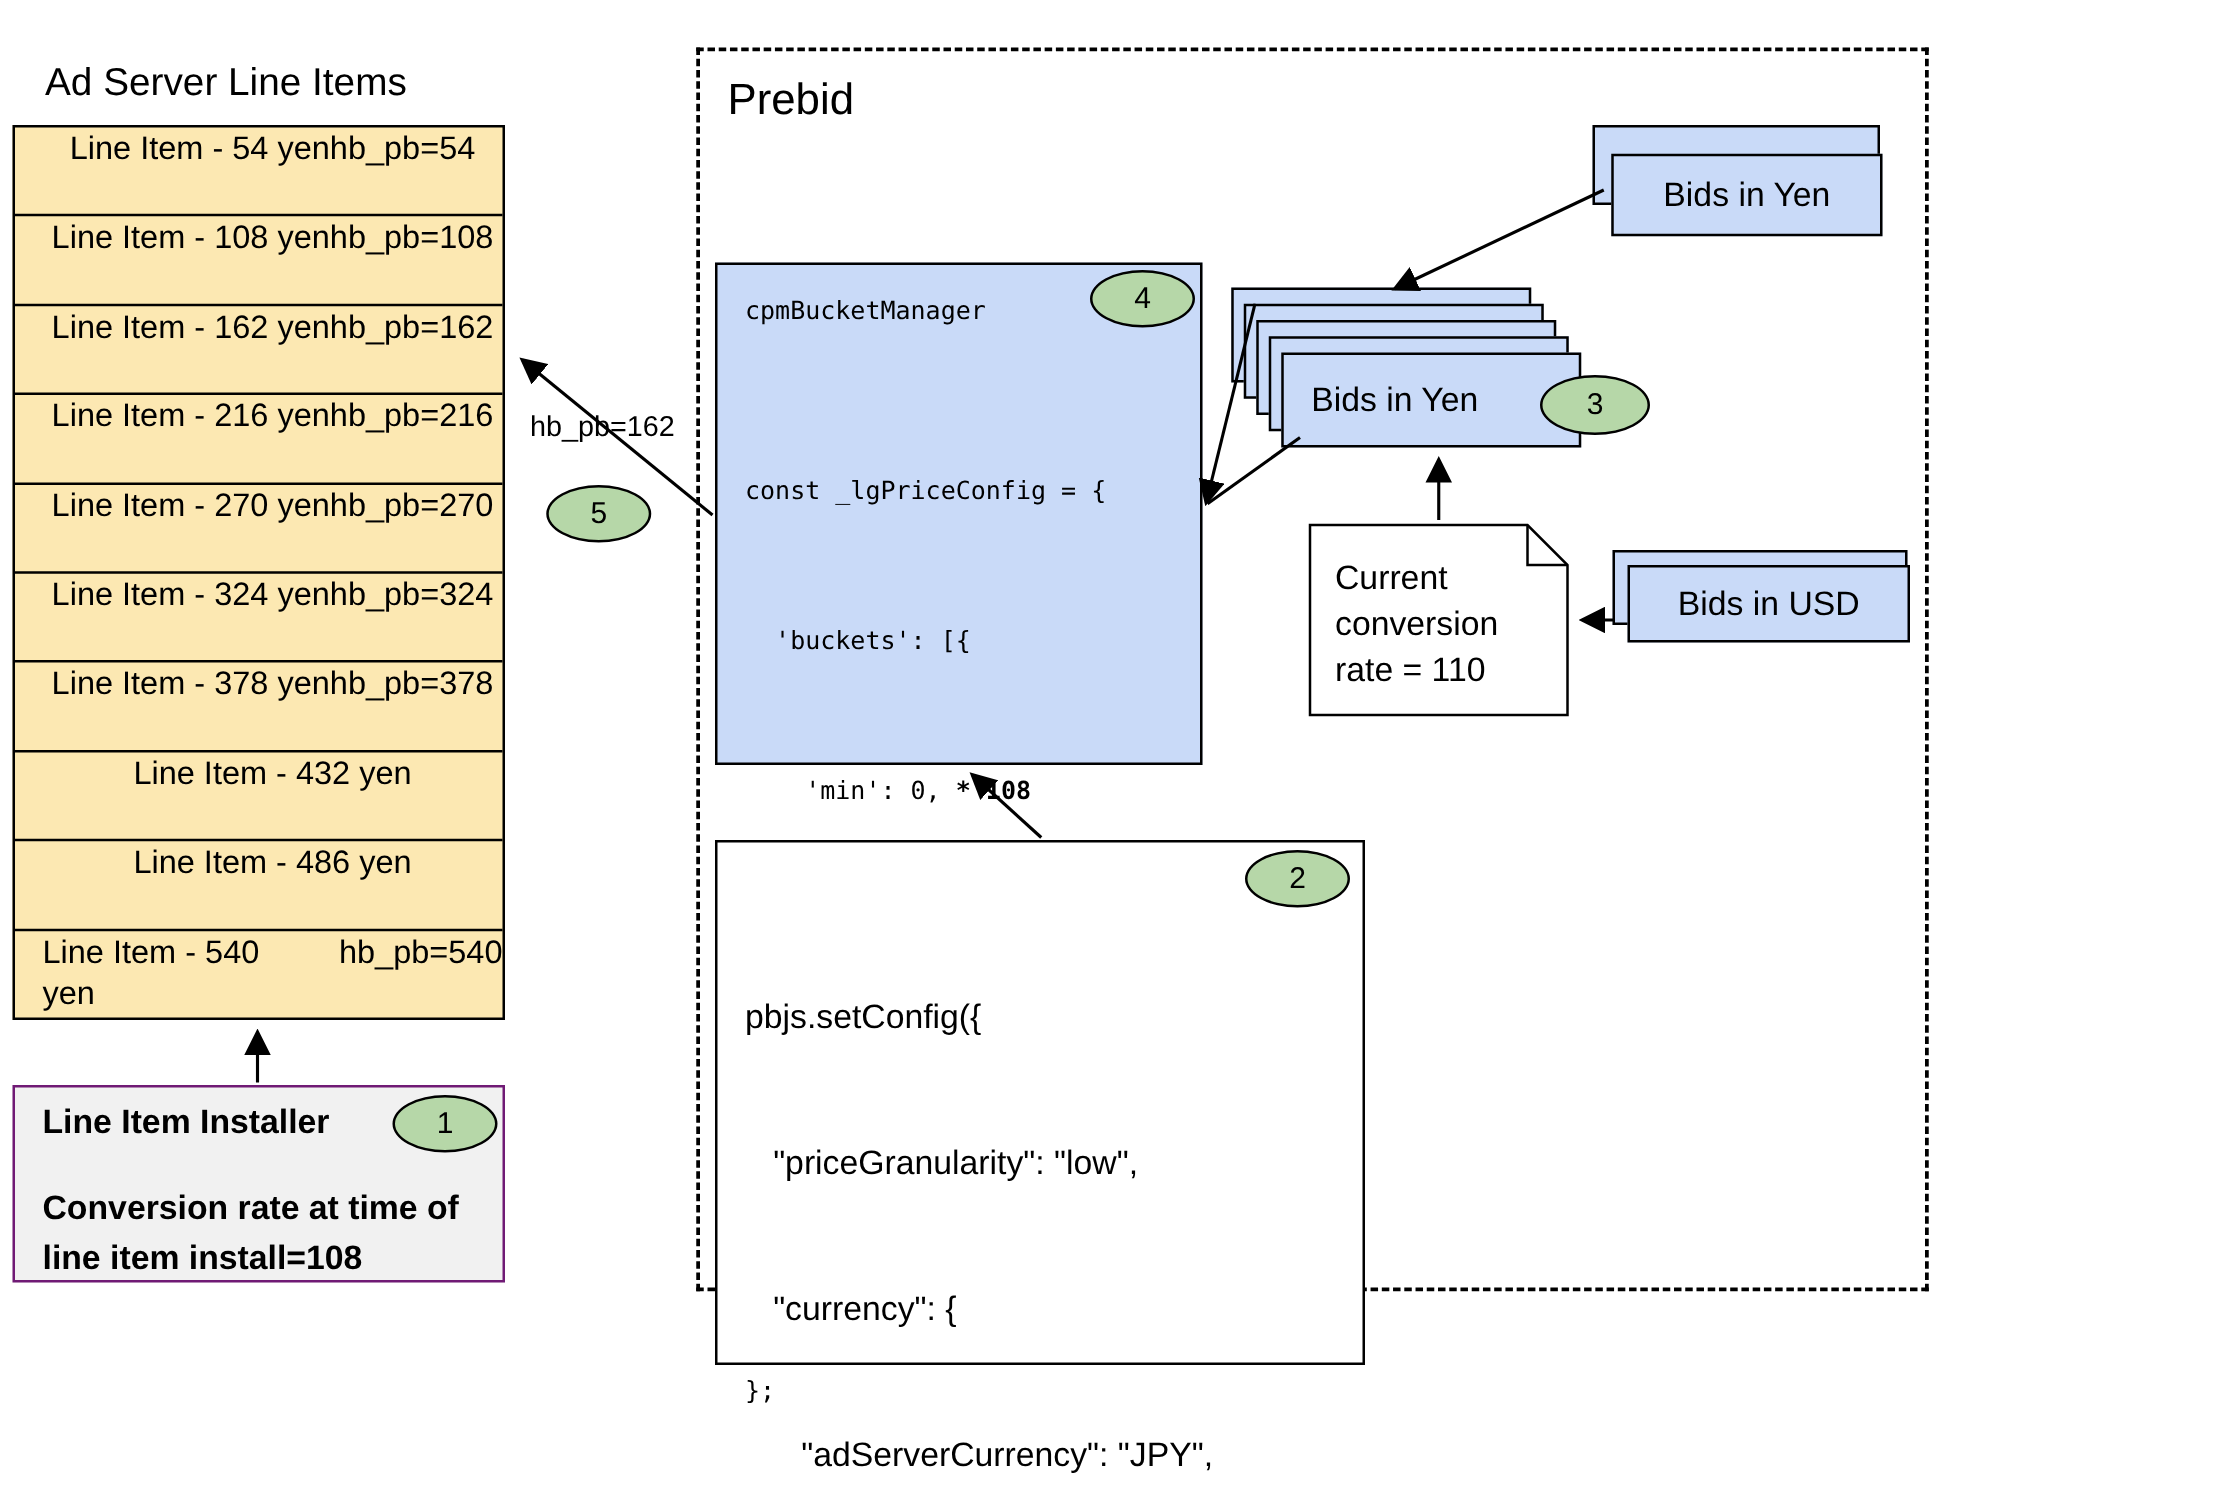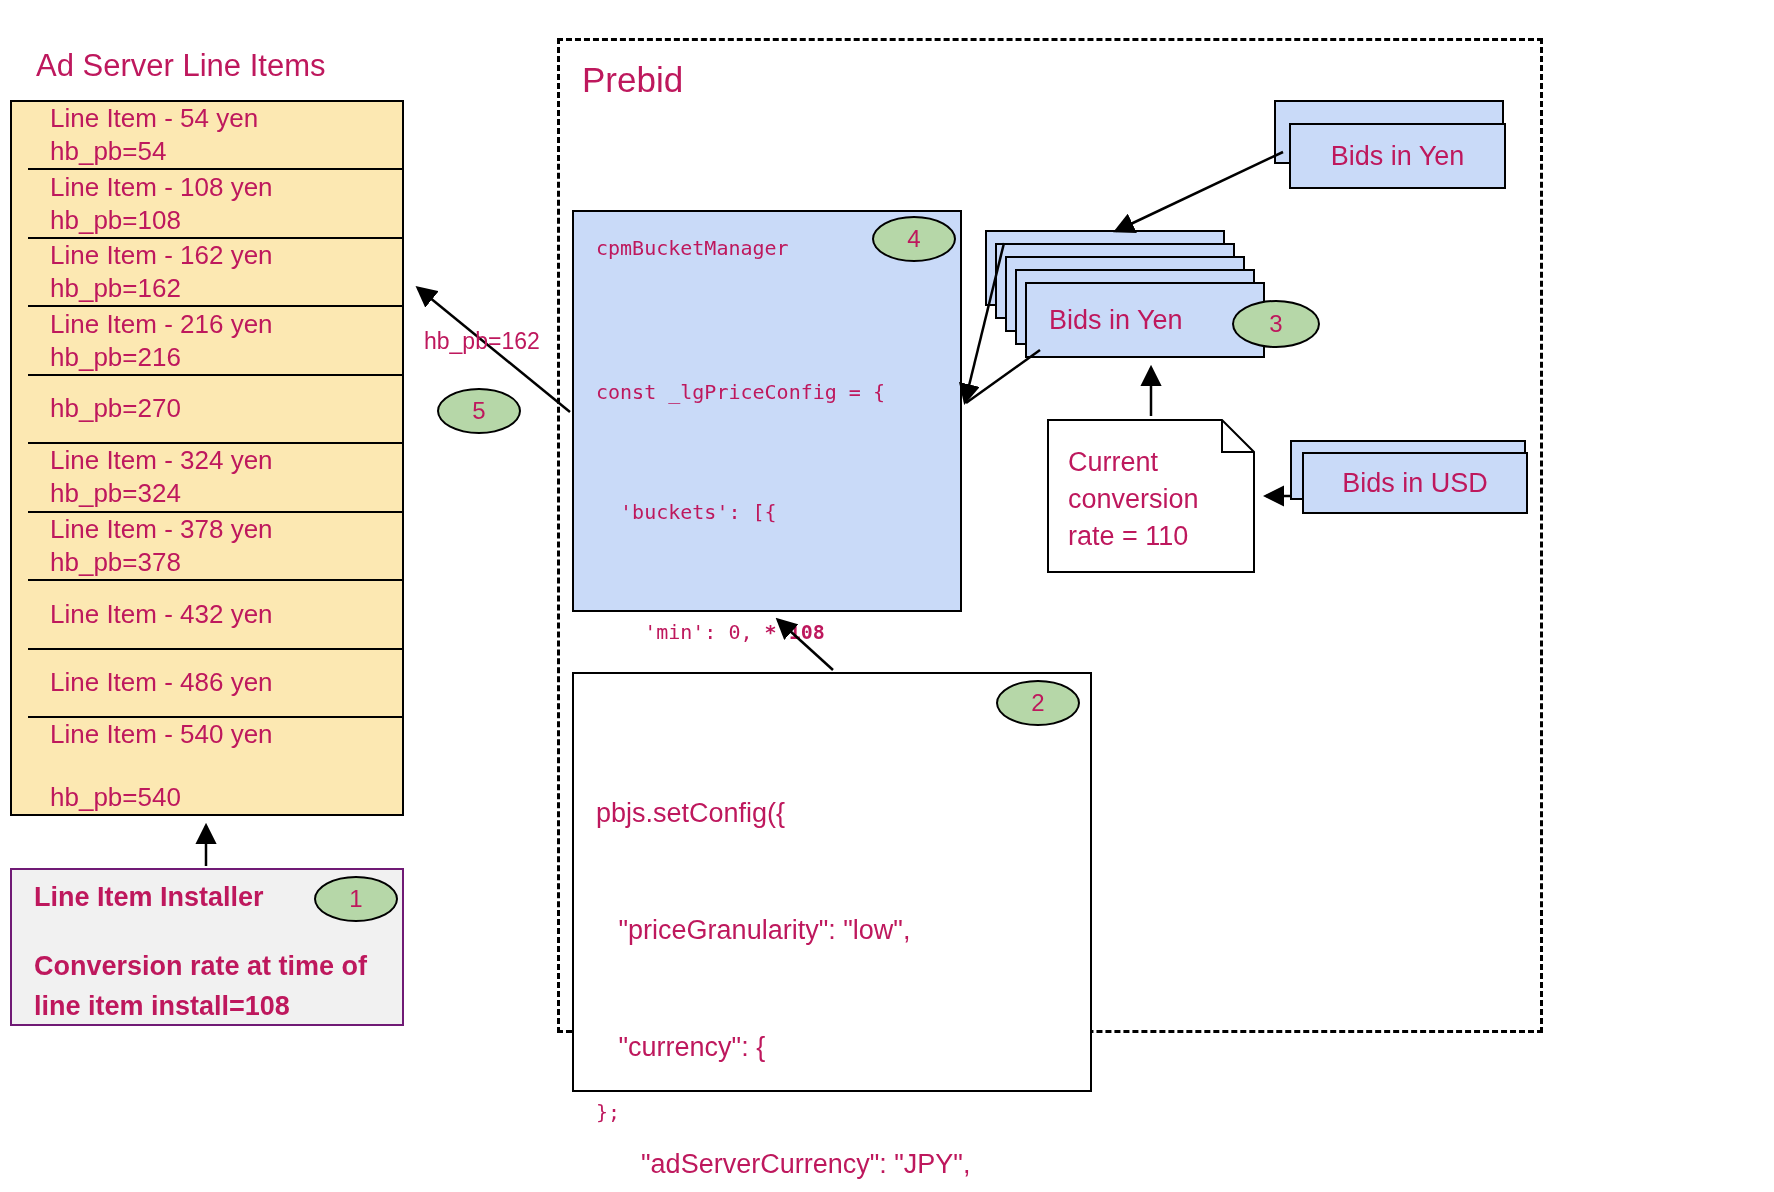--- a/index.html
+++ b/index.html
@@ -1,34 +1,34 @@
 <!DOCTYPE html>
 <html><head>
 <meta charset="utf-8">
 <style>
   * { margin:0; padding:0; box-sizing:border-box; }
   html,body { background:#fff; }
   #canvas {
     position:relative; width:1774px; height:1192px;
     background:#fff; overflow:hidden;
-    font-family:"Liberation Sans", sans-serif; color:#be185d;border-radius:31px;
+    font-family:"Liberation Sans", sans-serif; color:#000000;border-radius:31px;
   }
   .abs { position:absolute; }
 
   
   #ad-title { left:36px; top:48px; font-size:31px; }
   #li-table {
     left:10px; top:100px; width:394px; height:716px;
     border:2px solid #000; background:#fce8b2;
     display:flex; flex-direction:column; z-index:1;
   }
   .li-row {
     flex:1; border-bottom:2px solid #000;
-    display:flex; flex-direction:column; justify-content:center;
-    padding-left:22px; font-size:26px; line-height:33px;margin-left:16px;
+    display:flex; flex-direction:row; justify-content:center;
+    padding-left:22px; font-size:26px; line-height:33px;
   }
   .li-row:last-child { border-bottom:none;gap:30px; }
 
   #installer {
     left:10px; top:868px; width:394px; height:158px;
     background:#f1f1f1; border:2px solid #701a75; z-index:1;font-weight:bold;
   }
   .inst-title { position:absolute; left:22px; top:12px; font-size:27px; }
   .inst-body  { position:absolute; left:22px; top:76px; width:350px; font-size:27px; line-height:40px; }
 
@@ -94,20 +94,21 @@
     </div>
     <div class="li-row">
       <div>Line Item - 162 yen</div>
       <div>hb_pb=162</div>
     </div>
     <div class="li-row">
       <div>Line Item - 216 yen</div>
       <div>hb_pb=216</div>
     </div>
     <div class="li-row">
+      <div>Line Item - 270 yen</div>
       <div>hb_pb=270</div>
     </div>
     <div class="li-row">
       <div>Line Item - 324 yen</div>
       <div>hb_pb=324</div>
     </div>
     <div class="li-row">
       <div>Line Item - 378 yen</div>
       <div>hb_pb=378</div>
     </div>

